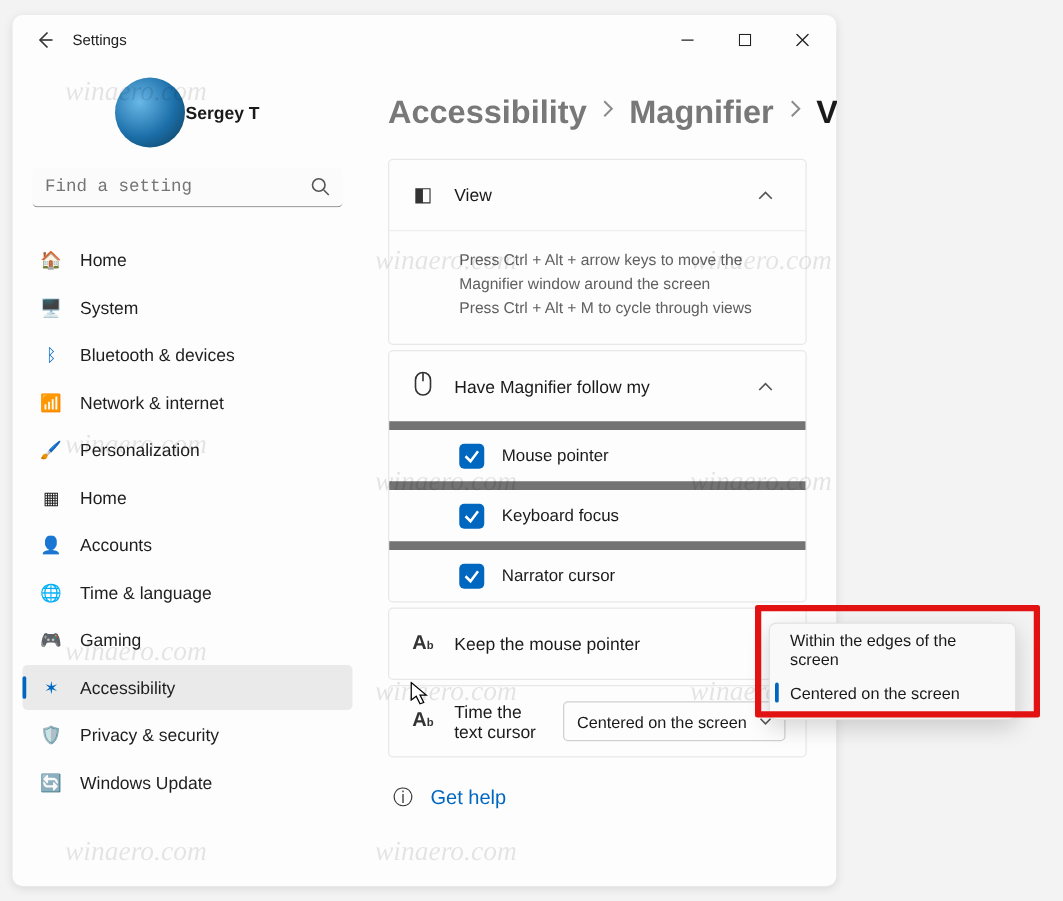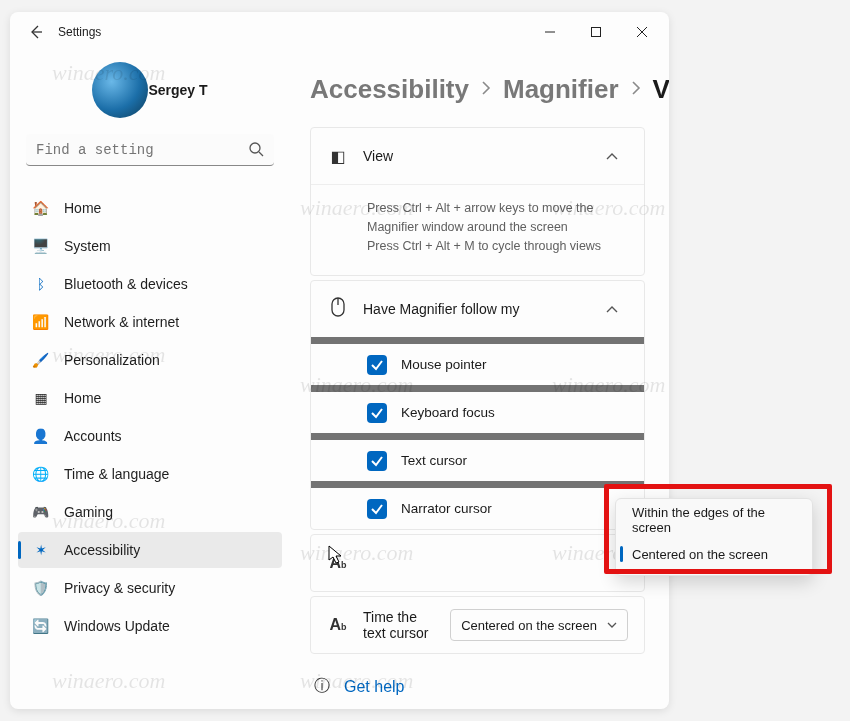--- a/index.html
+++ b/index.html
@@ -206,35 +206,28 @@
               </svg>
             </div>
           <span class="chk-label">Keyboard focus</span>
         </div>
         <div class="chk-row">
           <div class="checkbox">
               <svg viewBox="0 0 14 14">
                 <path d="M2 7 L6 11 L12 3" fill="none" stroke="#fff" stroke-width="2"></path>
               </svg>
             </div>
-          <span class="chk-label">Text cursor</span>
-        </div>
-        <div class="chk-row">
-          <div class="checkbox">
-              <svg viewBox="0 0 14 14">
-                <path d="M2 7 L6 11 L12 3" fill="none" stroke="#fff" stroke-width="2"></path>
-              </svg>
-            </div>
           <span class="chk-label">Narrator cursor</span>
         </div>
       </div>
 
       <div class="card">
         <div class="row">
           <div class="row-icon" style="font-weight:600">A<span style="font-size:9px">b</span></div>
+          <div class="row-label">Keep the mouse pointer</div>
         </div>
       </div>
 
       <div class="card">
         <div class="row">
           <div class="row-icon" style="font-weight:600">A<span style="font-size:9px">b</span></div>
           <div class="row-label">Time the text cursor</div>
           <div class="dropdown">
             <span>Centered on the screen</span>
             <svg width="10" height="6" viewBox="0 0 10 6">

